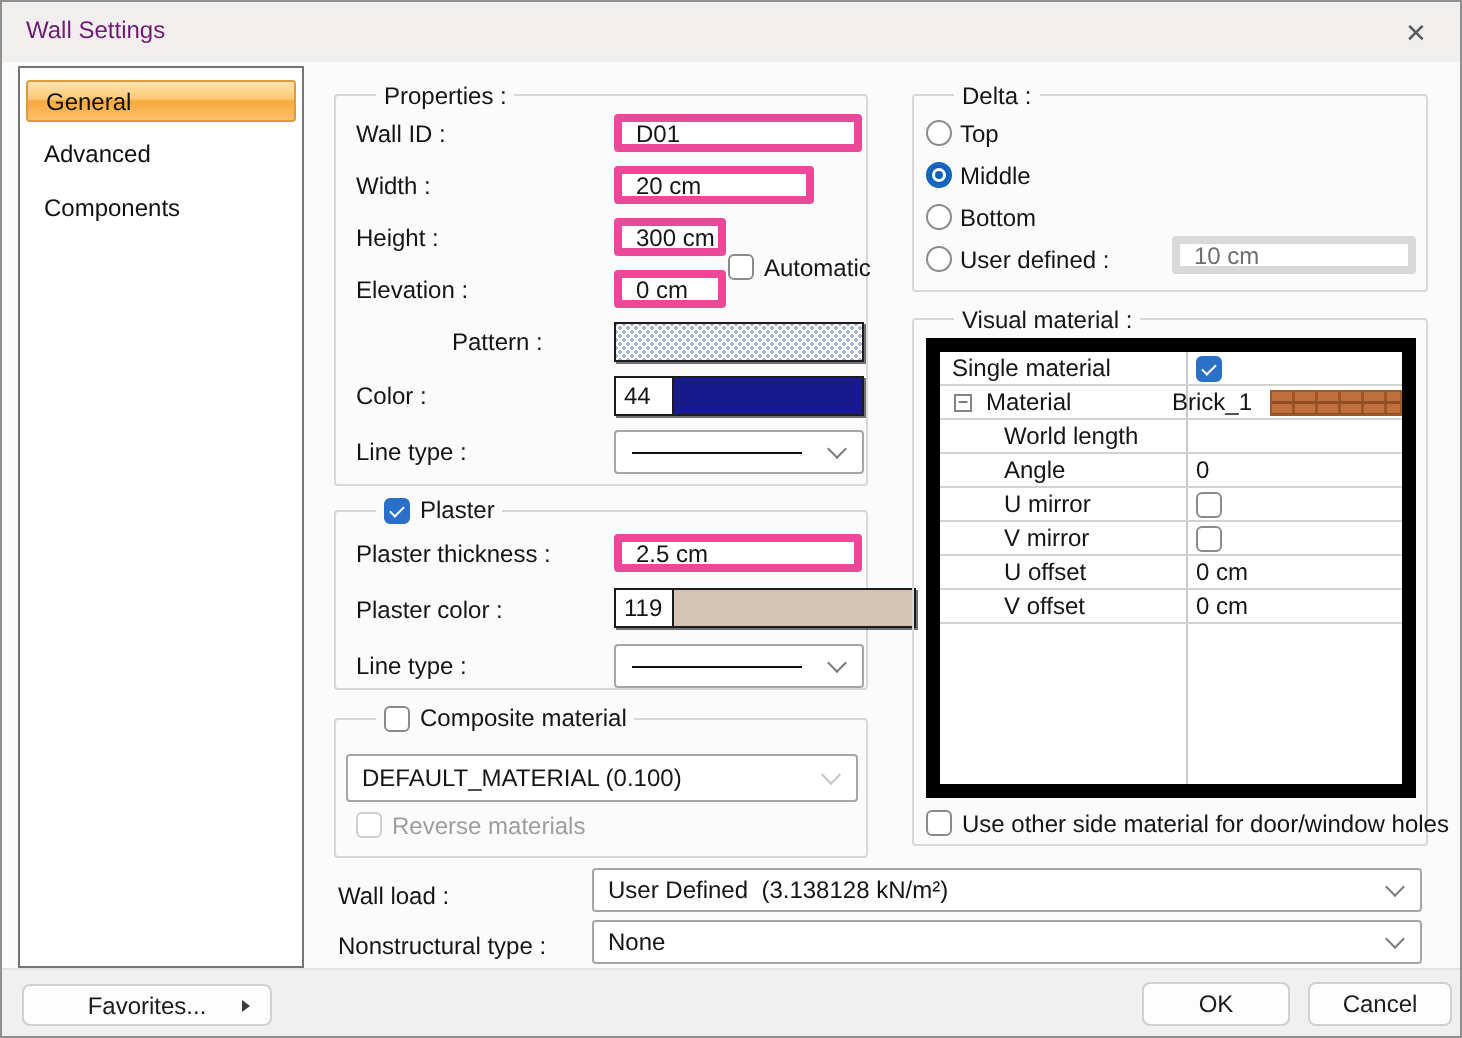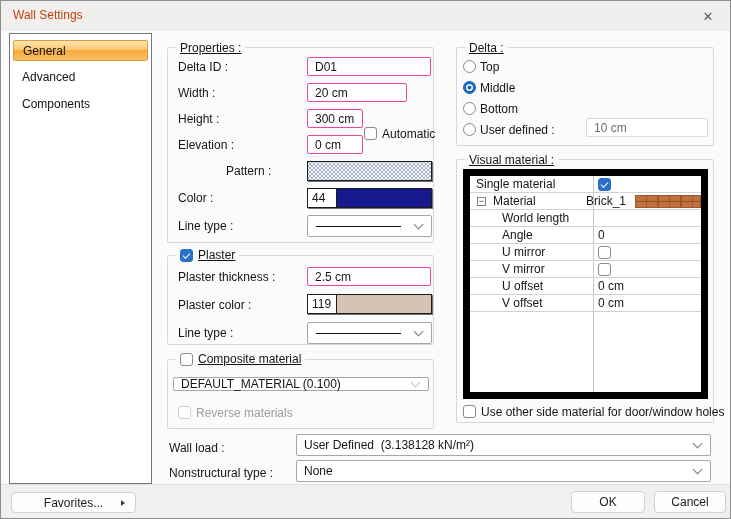--- a/index.html
+++ b/index.html
@@ -4,34 +4,34 @@
 <style>
   * { box-sizing: border-box; margin: 0; padding: 0; }
   html,body { font-family: "Liberation Sans", sans-serif; }
   .dialog {
     position: relative; width: 731px; height: 519px;
     background: #fbfbfb; border: 1px solid #8f8f8f; overflow: hidden;
     font-size: 12px; color: #151515;
   }
   
   .titlebar { position: absolute; left:0; top:0; width:100%; height:30px; background:#f1efee; }
-  .title { position:absolute; left:12px; top:7px; font-size:12px; color:#c2410c; }
+  .title { position:absolute; left:12px; top:7px; font-size:12px; color:#701a75; }
   .close { position:absolute; right:13px; top:6px; width:18px; height:18px; display:flex; align-items:center; justify-content:center; color:#5a5a5a; font-size:13px; cursor:default; }
   
   .listbox { position:absolute; left:8px; top:32px; width:143px; height:451px; background:#fff; border:1px solid #757575; }
   .side-item { position:absolute; left:3px; width:135px; height:21px; line-height:21px; padding-left:9px; color:#111; }
   .side-item.selected {
     background: linear-gradient(180deg,#fde4b2 0%,#fbc871 45%,#f6a93c 50%,#fbc168 100%);
     border:1px solid #dd9a3e; border-radius:2px;
   }
   
   .group { position:absolute; border:1px solid #d8d8d8; border-radius:2px; }
-  .legend { position:absolute; top:-7px; left:8px; background:#fbfbfb; padding:0 4px; display:flex; align-items:center; gap:5px; line-height:14px;text-decoration:underline; }
-  
-  .field { position:absolute; background:#fff; border:1px solid #ec4899; border-radius:2px; display:flex; align-items:center; padding-left:7px;text-align:right; }
+  .legend { position:absolute; top:-7px; left:20px; background:#fbfbfb; padding:0 4px; display:flex; align-items:center; gap:5px; line-height:14px; }
+  
+  .field { position:absolute; background:#fff; border:4px solid #ec4899; border-radius:2px; display:flex; align-items:center; padding-left:7px;text-align:right; }
   .field.disabled { border-color:#d9d9d9; color:#6e6e6e; }
   .combo { position:absolute; background:#fff; border:1px solid #a6a6a6; border-radius:2px; display:flex; align-items:center; padding:0 24px 0 7px; white-space:pre; }
   .chev { position:absolute; right:9px; top:50%; width:7px; height:7px; margin-top:-5px;
           border-right:1.5px solid #7c7c7c; border-bottom:1.5px solid #7c7c7c; transform:rotate(45deg); }
   .chev.gray { border-color:#c4c4c4; }
   .label { position:absolute; line-height:14px; }
   .label.dim { color:#9e9e9e; }
   
   .cb { position:relative; display:inline-block; width:13px; height:13px; background:#fff; border:1px solid #8a8a8a; border-radius:3px; flex:none; }
   .cb.checked { background:#2a70c8; border-color:#2a70c8; }
@@ -84,21 +84,21 @@
 
   <div class="listbox">
     <div class="side-item" style="top:33px;">Advanced</div>
     <div class="side-item selected" style="top:6px;">General</div>
     <div class="side-item" style="top:60px;">Components</div>
   </div>
 
   <div class="group" style="left:166px; top:46px; width:267px; height:196px;">
     <div class="legend">Properties :</div>
   </div>
-  <div class="label" style="left:177px; top:59px;">Delta ID :</div>
+  <div class="label" style="left:177px; top:59px;">Wall ID :</div>
   <div class="field" style="left:306px; top:56px; width:124px; height:19px;">D01</div>
   <div class="label" style="left:177px; top:85px;">Width :</div>
   <div class="field" style="left:306px; top:82px; width:100px; height:19px;">20 cm</div>
   <div class="label" style="left:177px; top:111px;">Height :</div>
   <div class="field" style="left:306px; top:108px; width:56px; height:19px;">300 cm</div>
   <span class="cb" style="position:absolute; left:363px; top:126px;"></span>
   <div class="label" style="left:381px; top:126px;">Automatic</div>
   <div class="label" style="left:177px; top:137px;">Elevation :</div>
   <div class="field" style="left:306px; top:134px; width:56px; height:19px;">0 cm</div>
   <div class="label" style="left:177px; top:163px;margin-left:48px;">Pattern :</div>
@@ -117,36 +117,36 @@
 
   <div class="group" style="left:166px; top:254px; width:267px; height:90px;">
     <div class="legend" style="top:-8px;">
       <span class="cb checked"></span>
       <span>Plaster</span>
     </div>
   </div>
   <div class="label" style="left:177px; top:269px;">Plaster thickness :</div>
   <div class="field" style="left:306px; top:266px; width:124px; height:19px;">2.5 cm</div>
   <div class="label" style="left:177px; top:297px;">Plaster color :</div>
-  <div class="swbtn" style="left:306px; top:293px; width:125px; height:20px;">
+  <div class="swbtn" style="left:306px; top:293px; width:151px; height:20px;">
     <div class="num">119</div>
     <div class="swatch" style="background: rgb(213, 195, 179);"></div>
   </div>
   <div class="label" style="left:177px; top:325px;">Line type :</div>
   <div class="linetype" style="left:306px; top:321px; width:125px; height:22px;">
     <span class="chev"></span>
   </div>
 
   <div class="group" style="left:166px; top:358px; width:267px; height:70px;">
     <div class="legend" style="top:-8px;">
       <span class="cb"></span>
       <span>Composite material</span>
     </div>
   </div>
-  <div class="combo" style="left:172px; top:376px; width:256px; height:14px;">
+  <div class="combo" style="left:172px; top:376px; width:256px; height:24px;">
     <span>DEFAULT_MATERIAL (0.100)</span>
     <span class="chev gray"></span>
   </div>
   <span class="cb dim" style="position:absolute; left:177px; top:405px;"></span>
   <div class="label dim" style="left:195px; top:405px;">Reverse materials</div>
 
   <div class="group" style="left:455px; top:46px; width:258px; height:99px;">
     <div class="legend">Delta :</div>
   </div>
   <span class="radio" style="left:462px; top:59px;"></span>

